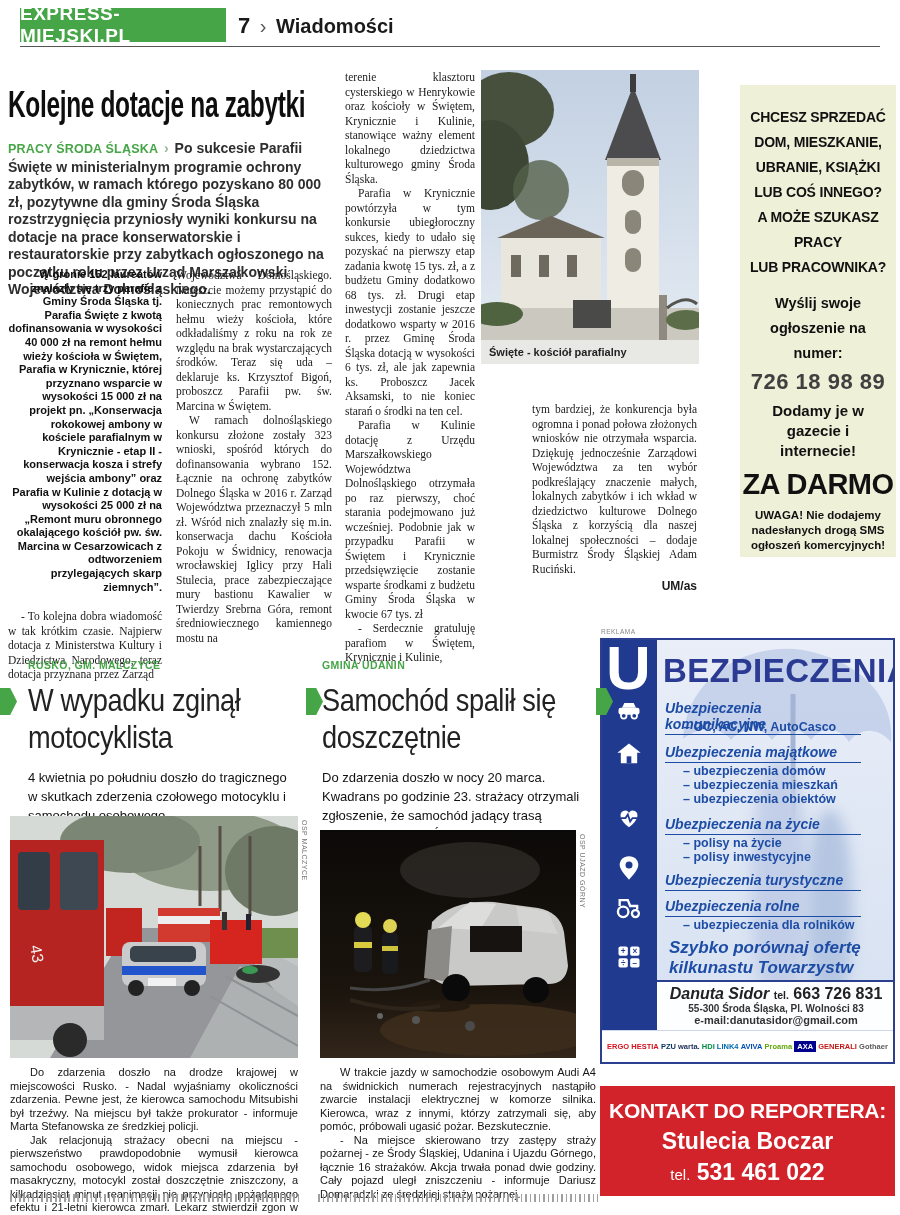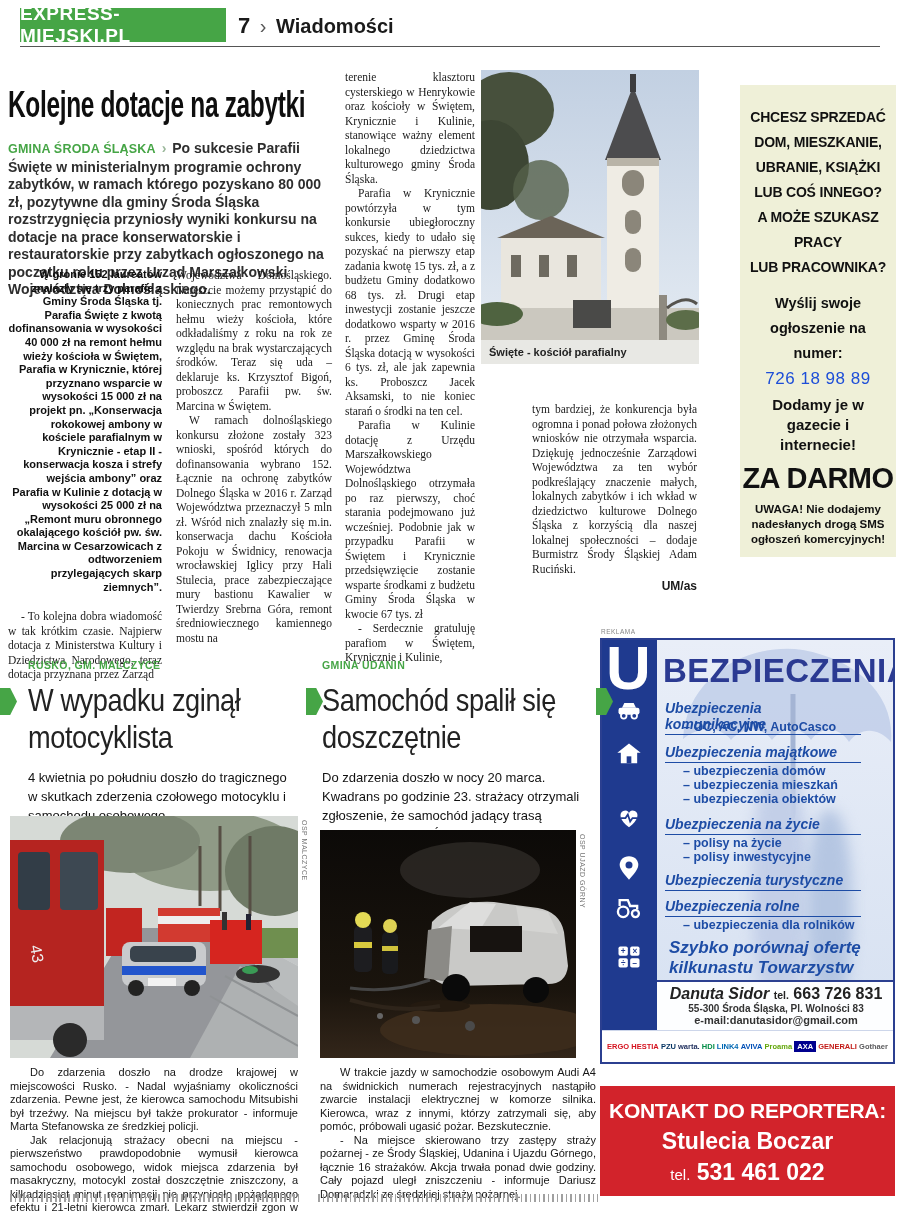--- a/index.html
+++ b/index.html
@@ -39,21 +39,21 @@
   .church-fig{position:absolute;left:481px;top:70px;width:218px;height:294px;}
   .church-fig svg{display:block;}
   .photo-caption{width:218px;height:24px;background:#e8e8e4;color:#222;font-size:11px;
                  font-weight:700;line-height:24px;padding-left:8px;box-sizing:border-box;}
 
   
   .classified{position:absolute;left:740px;top:85px;width:156px;height:472px;background:#eff0d8;
               text-align:center;color:#111;}
   .c-lines{margin-top:20px;font-weight:700;font-size:14px;line-height:25px;letter-spacing:-.2px;}
   .c-instr{margin-top:11px;font-weight:700;font-size:14.5px;line-height:25px;padding:0 10px;}
-  .c-phone{margin-top:3px;font-weight:400;font-size:17px;color:#1d4ed8;letter-spacing:.5px;}
+  .c-phone{margin-top:3px;font-weight:700;font-size:22px;color:#404040;letter-spacing:.5px;}
   .c-promise{margin:6px auto 0;max-width:96px;font-weight:700;font-size:15px;line-height:20px;}
   .c-free{margin-top:7px;font-weight:700;font-size:29px;letter-spacing:-.5px;}
   .c-note{margin:7px auto 0;font-weight:700;font-size:11.5px;line-height:15px;max-width:142px;}
 
   
   .kicker2{position:absolute;font-size:10.5px;font-weight:700;color:#46a546;letter-spacing:.4px;}
   .flag{position:absolute;width:17px;height:27px;background:#46a546;z-index:5;
         clip-path:polygon(0 0,60% 0,100% 50%,60% 100%,0 100%);}
   .bhead{position:absolute;font-size:32px;font-weight:400;line-height:37px;color:#222;
          transform:scaleX(.85);transform-origin:0 0;letter-spacing:-.5px;}
@@ -126,21 +126,21 @@
   <div class="page-head">
     <span class="num">7</span>
     <span class="sep">›</span>
     <span>Wiadomości</span>
   </div>
   <div class="header-rule"></div>
 
   <h1 class="headline" style="margin:0;">Kolejne dotacje na zabytki</h1>
 
   <p class="lead" style="margin:0;">
-    <span class="kicker">GMINA ŚRODA ŚLĄSKA</span>
+    <span class="kicker">PRACY ŚRODA ŚLĄSKA</span>
     <span class="ksep">›</span>
     <span>Po sukcesie Parafii Święte w ministerialnym programie ochrony zabytków, w ramach którego pozyskano 80 000 zł, pozytywne dla gminy Środa Śląska rozstrzygnięcia przyniosły wyniki konkursu na dotacje na prace konserwatorskie i restauratorskie przy zabytkach ogłoszonego na początku roku przez Urząd Marszałkowski Województwa Dolnośląskiego.</span>
   </p>
 
   <div class="serifcol col1">
     <p class="boldlead">W gronie 152 laureatów znalazły się trzy parafie z Gminy Środa Śląska tj. Parafia Święte z kwotą dofinansowania w wysokości 40 000 zł na remont hełmu wieży kościoła w Świętem, Parafia w Krynicznie, której przyznano wsparcie w wysokości 15 000 zł na projekt pn. „Konserwacja rokokowej ambony w kościele parafialnym w Krynicznie - etap II - konserwacja kosza i strefy wejścia ambony” oraz Parafia w Kulinie z dotacją w wysokości 25 000 zł na „Remont muru obronnego okalającego kościół pw. św. Marcina w Cesarzowicach z odtworzeniem przylegających skarp ziemnych”.</p>
     <p class="ind">- To kolejna dobra wiadomość w tak krótkim czasie. Najpierw dotacja z Ministerstwa Kultury i Dziedzictwa Narodowego, teraz dotacja przyznana przez Zarząd</p>
   </div>
   <div class="serifcol col2">
     <p>Województwa Dolnośląskiego. Nareszcie możemy przystąpić do koniecznych prac remontowych hełmu wieży kościoła, które odkładaliśmy z roku na rok ze względu na brak wystarczających środków. Teraz się uda – deklaruje ks. Krzysztof Bigoń, proboszcz Parafii pw. św. Marcina w Świętem.</p>

